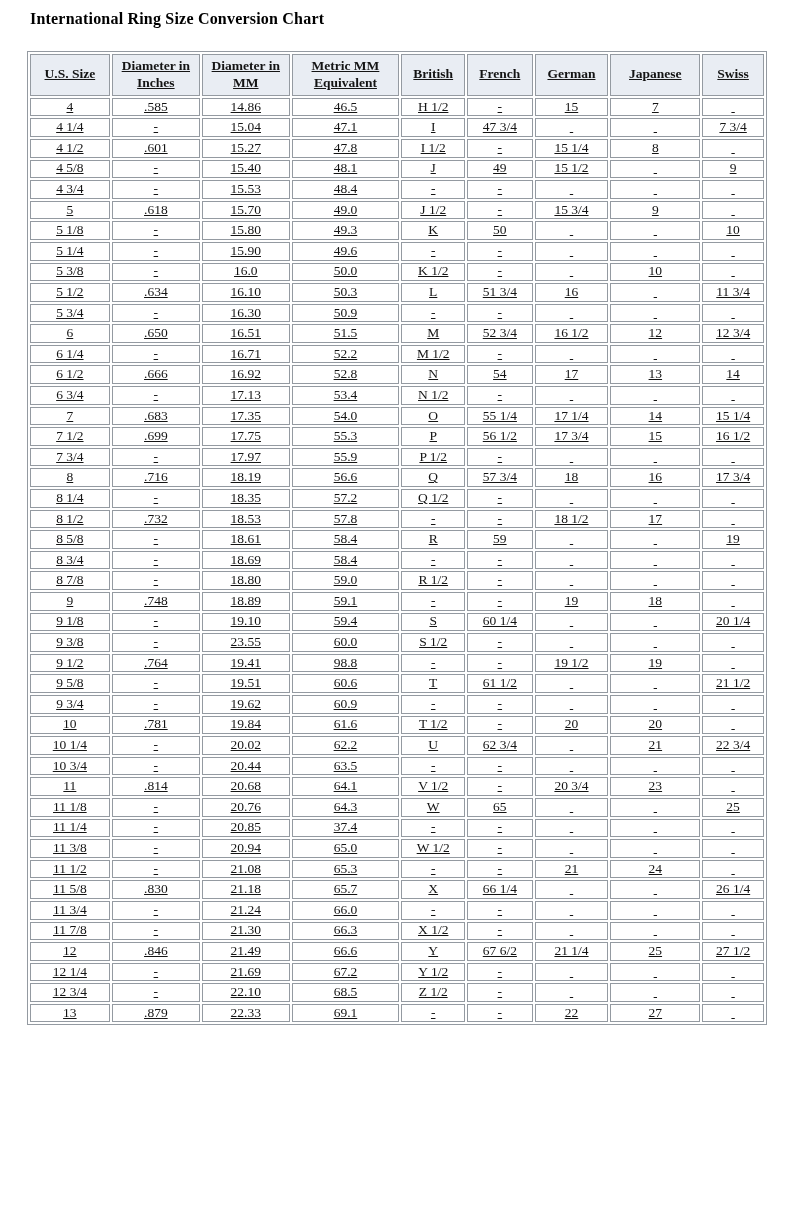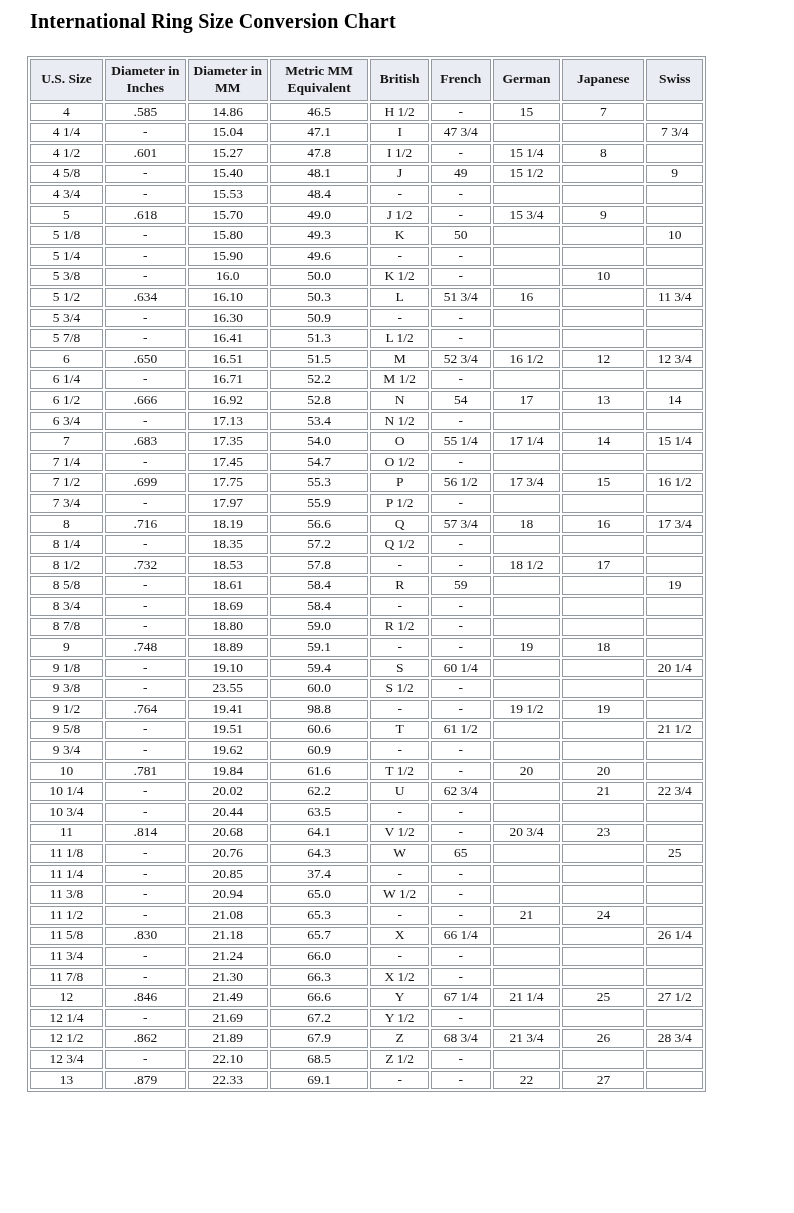--- a/index.html
+++ b/index.html
@@ -12,36 +12,37 @@
   body{
     width:794px;
     height:1213px;
     background:var(--page-bg);
     font-family:"Liberation Serif","DejaVu Serif",serif;
     color:var(--text-color);
     overflow:hidden;
   }
   .page-title{
     margin:10px 0 0 30px;
-    font-size:20px;
+    font-size:16px;
     font-weight:bold;
     letter-spacing:0.2px;
     color:#000;
   }
   .table-wrap{
     margin:23px 0 0 27px;
     width:740px;
   }
   table.ring-table{
-    width:679px;
+    width:740px;
     border-collapse:separate;
     border-spacing:2px;
     border:1px solid var(--border-color);
     background:var(--page-bg);
     table-layout:fixed;
+    text-decoration:underline;
   }
   table.ring-table th{
     background:var(--header-bg);
     border:1px solid var(--border-color);
     font-size:13.5px;
     font-weight:bold;
     text-align:center;
     vertical-align:middle;
     padding:3px 2px;
     line-height:1.25;
@@ -207,31 +208,20 @@
           <td>-</td>
           <td>16.30</td>
           <td>50.9</td>
           <td>-</td>
           <td>-</td>
           <td>&nbsp;</td>
           <td>&nbsp;</td>
           <td>&nbsp;</td>
         </tr>
         <tr>
-          <td>5 7/8</td>
-          <td>-</td>
-          <td>16.41</td>
-          <td>51.3</td>
-          <td>L 1/2</td>
-          <td>-</td>
-          <td>&nbsp;</td>
-          <td>&nbsp;</td>
-          <td>&nbsp;</td>
-        </tr>
-        <tr>
           <td>6</td>
           <td>.650</td>
           <td>16.51</td>
           <td>51.5</td>
           <td>M</td>
           <td>52 3/4</td>
           <td>16 1/2</td>
           <td>12</td>
           <td>12 3/4</td>
         </tr>
@@ -273,31 +263,20 @@
           <td>.683</td>
           <td>17.35</td>
           <td>54.0</td>
           <td>O</td>
           <td>55 1/4</td>
           <td>17 1/4</td>
           <td>14</td>
           <td>15 1/4</td>
         </tr>
         <tr>
-          <td>7 1/4</td>
-          <td>-</td>
-          <td>17.45</td>
-          <td>54.7</td>
-          <td>O 1/2</td>
-          <td>-</td>
-          <td>&nbsp;</td>
-          <td>&nbsp;</td>
-          <td>&nbsp;</td>
-        </tr>
-        <tr>
           <td>7 1/2</td>
           <td>.699</td>
           <td>17.75</td>
           <td>55.3</td>
           <td>P</td>
           <td>56 1/2</td>
           <td>17 3/4</td>
           <td>15</td>
           <td>16 1/2</td>
         </tr>
@@ -564,46 +543,35 @@
           <td>&nbsp;</td>
           <td>&nbsp;</td>
           <td>&nbsp;</td>
         </tr>
         <tr>
           <td>12</td>
           <td>.846</td>
           <td>21.49</td>
           <td>66.6</td>
           <td>Y</td>
-          <td>67 1/4</td>
+          <td>67 6/2</td>
           <td>21 1/4</td>
           <td>25</td>
           <td>27 1/2</td>
         </tr>
         <tr>
           <td>12 1/4</td>
           <td>-</td>
           <td>21.69</td>
           <td>67.2</td>
           <td>Y 1/2</td>
           <td>-</td>
           <td>&nbsp;</td>
           <td>&nbsp;</td>
           <td>&nbsp;</td>
-        </tr>
-        <tr>
-          <td>12 1/2</td>
-          <td>.862</td>
-          <td>21.89</td>
-          <td>67.9</td>
-          <td>Z</td>
-          <td>68 3/4</td>
-          <td>21 3/4</td>
-          <td>26</td>
-          <td>28 3/4</td>
         </tr>
         <tr>
           <td>12 3/4</td>
           <td>-</td>
           <td>22.10</td>
           <td>68.5</td>
           <td>Z 1/2</td>
           <td>-</td>
           <td>&nbsp;</td>
           <td>&nbsp;</td>

